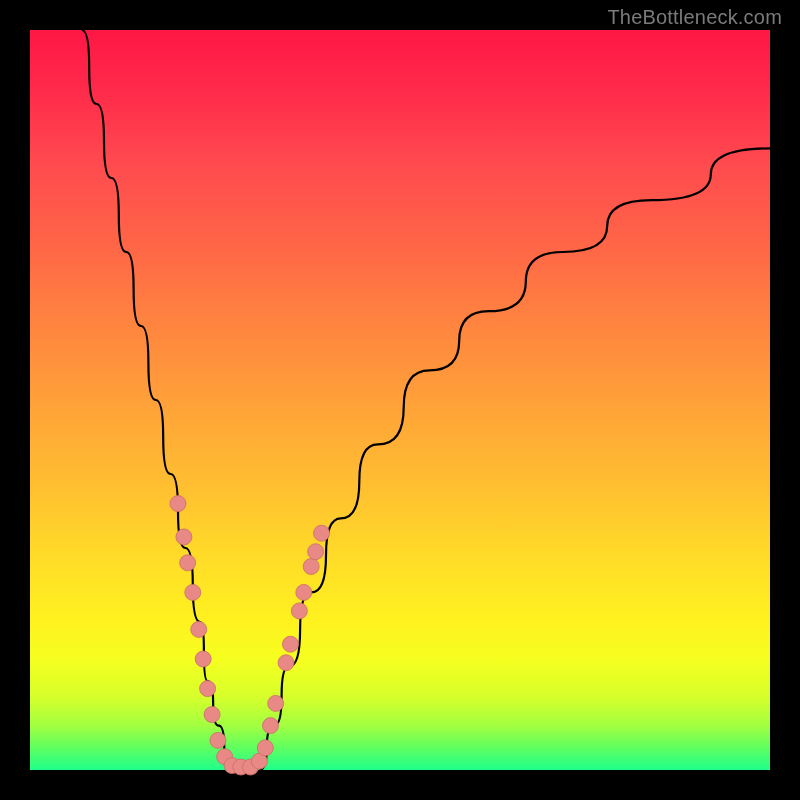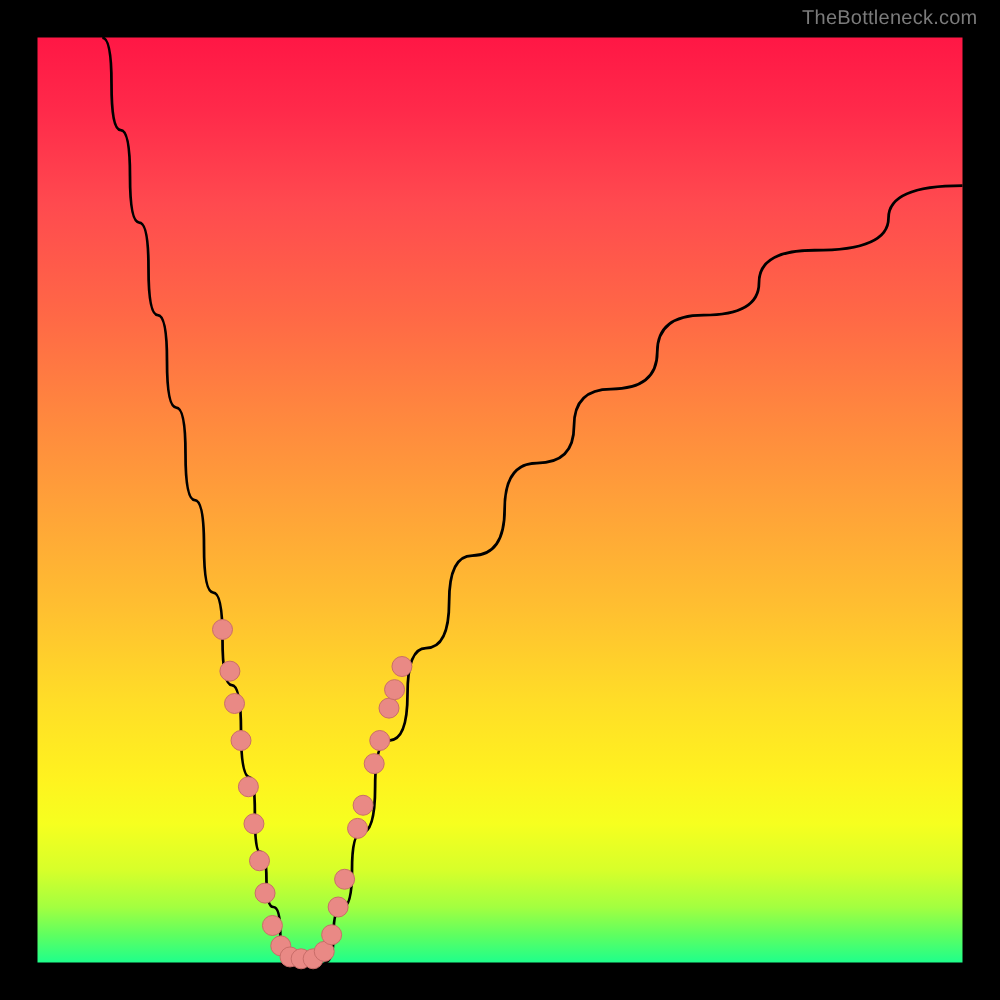--- a/index.html
+++ b/index.html
@@ -42,21 +42,21 @@
       #a3ff40 94%,
       #5fff60 97%,
       #1fff8b 100%
     );
   }
   .watermark {
     position: absolute;
     top: 6px;
     right: 18px;
     color: #7b7b7b;
-    font-size: 16px;
+    font-size: 20px;
     font-weight: 500;
     letter-spacing: 0.2px;
   }
   svg.curve-layer {
     position: absolute;
     left: 0;
     top: 0;
     width: 740px;
     height: 740px;
     overflow: visible;

